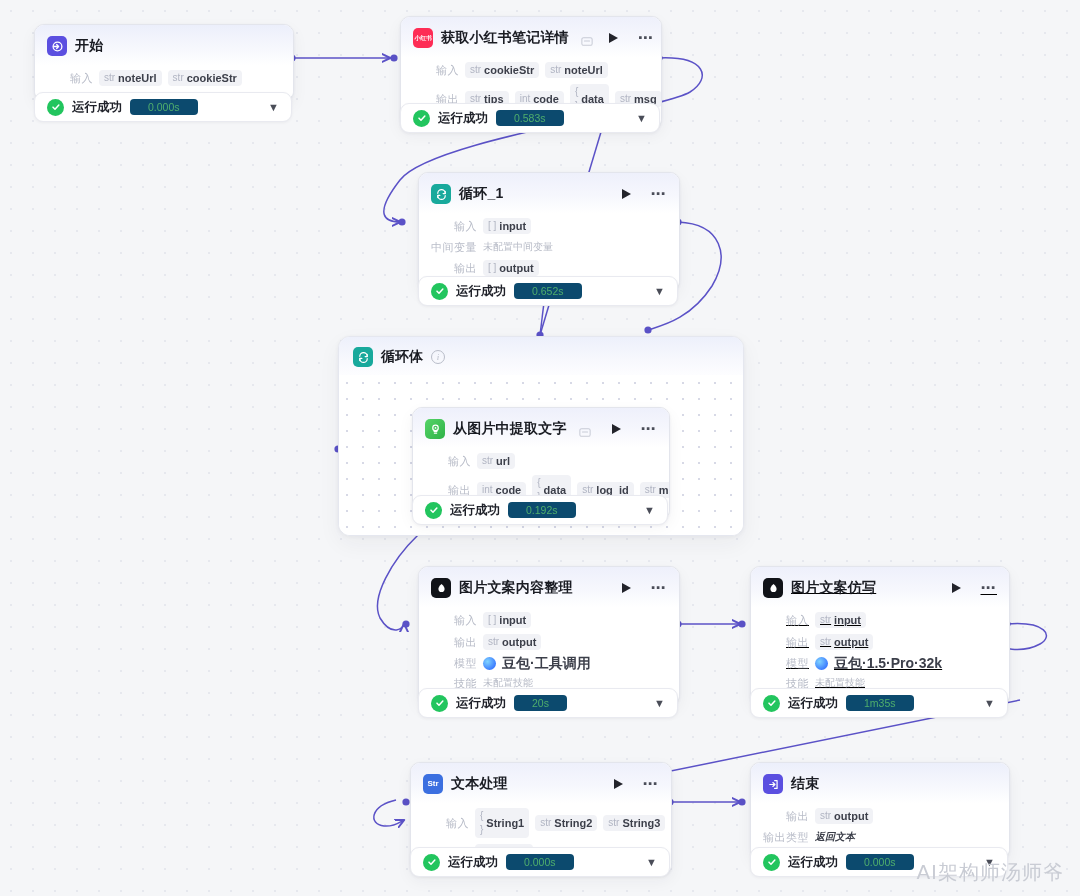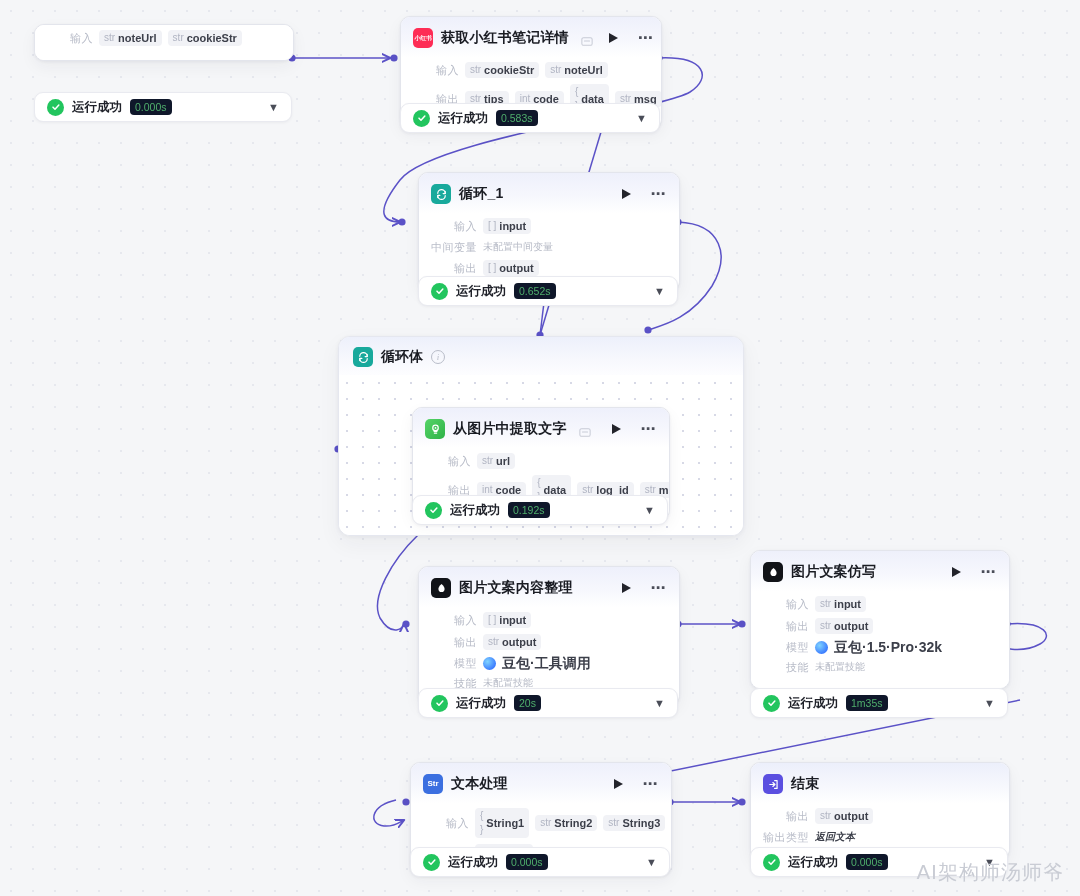--- a/index.html
+++ b/index.html
@@ -83,22 +83,22 @@
     display:flex;align-items:center;padding:0 12px;height:30px;
     box-sizing:border-box;
   }
   .chk{
     width:17px;height:17px;border-radius:50%;background:#22c55e;flex:none;
     display:flex;align-items:center;justify-content:center;margin-right:8px;
   }
   .chk svg{display:block;}
   .stxt{font-size:12.5px;color:#1f2129;font-weight:600;}
   .dur{
-    font-size:10.5px;color:#4fae6c;background:#0f172a;border-radius:4px;
-    padding:2px 5px;margin-left:8px;font-weight:500;
+    font-size:10.5px;color:#4fae6c;background:#0c4a6e;border-radius:4px;
+    padding:2px 18px;margin-left:8px;font-weight:500;
   }
   .chev{margin-left:auto;color:#4a4d58;font-size:11px;line-height:1;cursor:pointer;}
 
   
   .loopbox{
     position:absolute;
     background:#fff;
     border:1px solid #e5e7ef;border-radius:12px;
     box-shadow:0 1px 4px rgba(30,35,60,.05), 0 8px 22px rgba(30,35,60,.05);
     overflow:hidden;
@@ -183,20 +183,30 @@
       <circle cx="678" cy="624" r="3.6"></circle>
       <circle cx="742" cy="624" r="3.6"></circle>
       <circle cx="1007" cy="624" r="3.6"></circle>
       <circle cx="406" cy="802" r="3.6"></circle>
       <circle cx="670" cy="802" r="3.6"></circle>
       <circle cx="742" cy="802" r="3.6"></circle>
     </g>
   </svg>
 
   <div class="node plain" style="left:34px;top:24px;width:258px;">
+    <div class="hdr">
+      <span class="ico" style="background:#5b4fe0;">
+        <svg width="13" height="13" viewBox="0 0 16 16">
+            <circle cx="8" cy="8" r="5.4" fill="none" stroke="#fff" stroke-width="1.6"></circle>
+            <path d="M3.6 8 H9.2 M7 5.6 L9.4 8 L7 10.4" fill="none" stroke="#fff" stroke-width="1.6" stroke-linecap="round" stroke-linejoin="round"></path>
+          </svg>
+      </span>
+      <span class="ntitle">开始</span>
+      <span class="hdr-spacer"></span>
+    </div>
     <div class="body">
       <div class="row">
         <span class="rlabel">输入</span>
         <span class="chip">
             <span class="t">str</span>
             <span class="v">noteUrl</span>
           </span>
         <span class="chip">
             <span class="t">str</span>
             <span class="v">cookieStr</span>
@@ -440,21 +450,21 @@
     <span class="chk">
         <svg width="10" height="10" viewBox="0 0 12 12">
           <path d="M2.4 6.2 L4.8 8.6 L9.4 3.6" fill="none" stroke="#fff" stroke-width="1.8" stroke-linecap="round" stroke-linejoin="round"></path>
         </svg>
       </span>
     <span class="stxt">运行成功</span>
     <span class="dur">20s</span>
     <span class="chev">▼</span>
   </div>
 
-  <div class="node" style="left:750px;top:550px;width:258px;">
+  <div class="node" style="left:750px;top:566px;width:258px;text-decoration:underline;">
     <div class="hdr">
       <span class="ico" style="background:#111318;">
         <svg width="13" height="13" viewBox="0 0 16 16">
             <path d="M8 2.6 C5.6 5 4.2 6.6 4.2 8.6 A3.8 3.8 0 0 0 11.8 8.6 C11.8 6.6 10.4 5 8 2.6 Z" fill="#fff"></path>
           </svg>
       </span>
       <span class="ntitle">图片文案仿写</span>
       <span class="hdr-spacer"></span>
       <span class="play"></span>
       <span class="dots">⋯</span>

